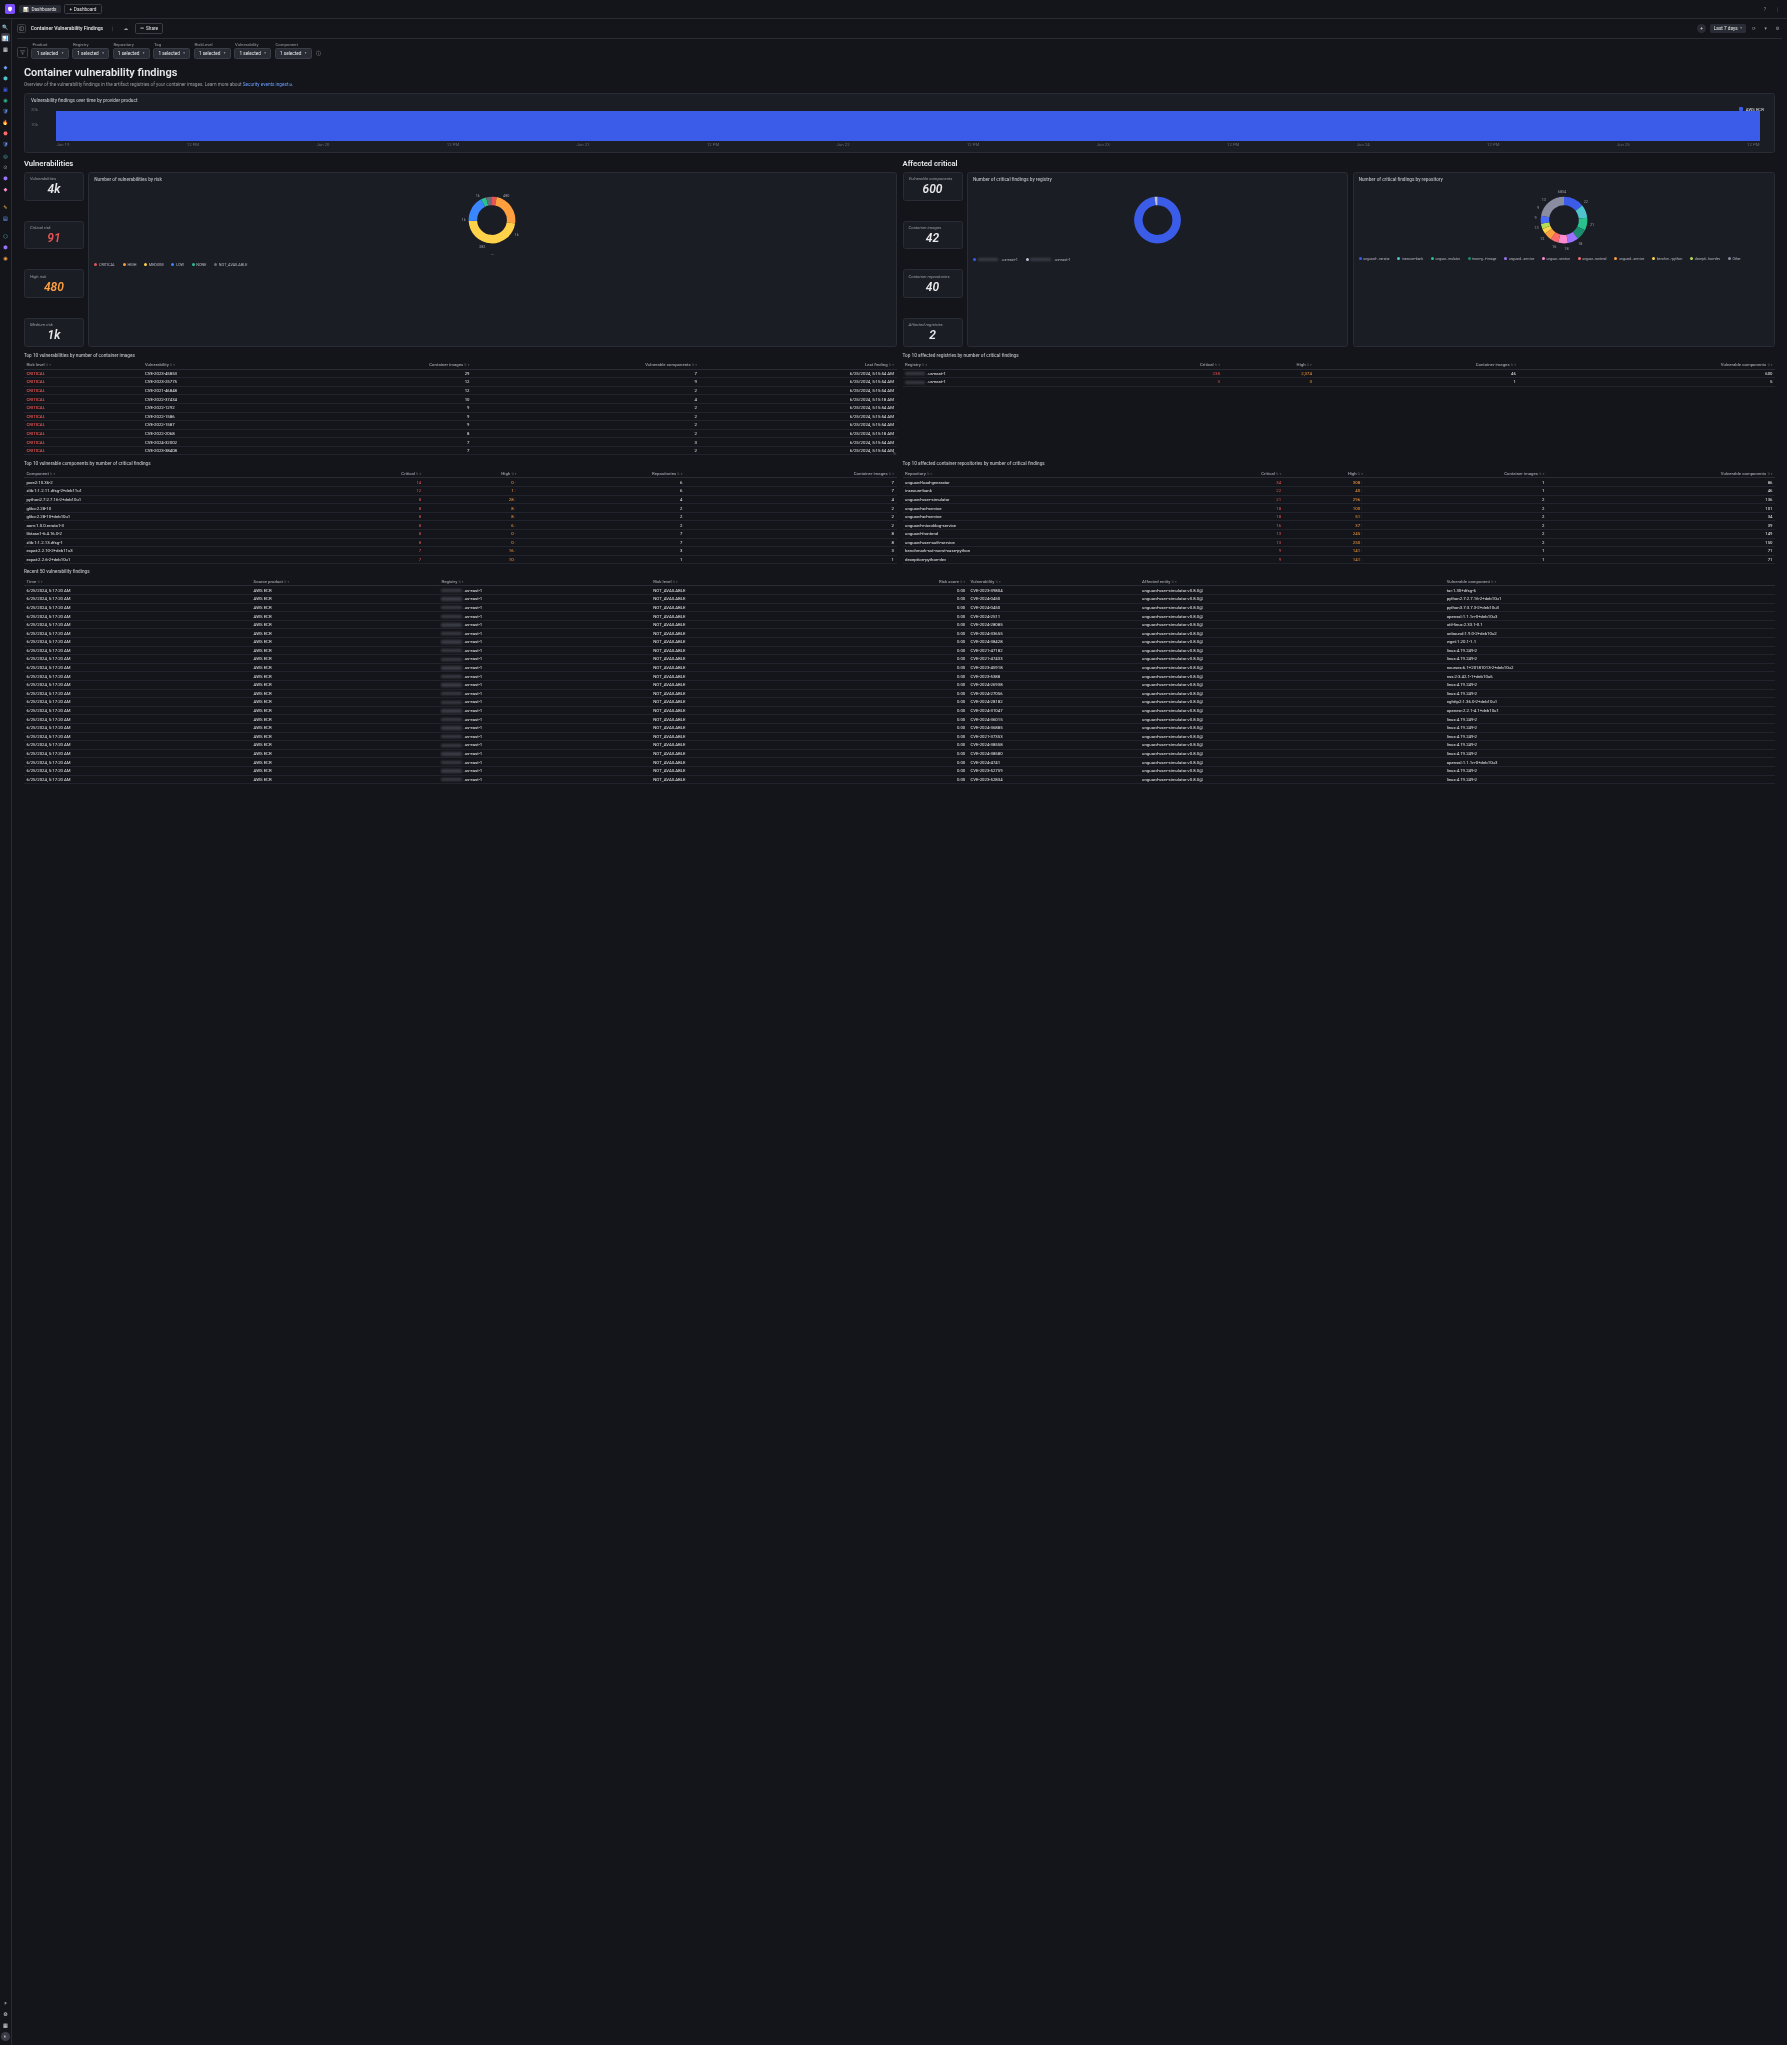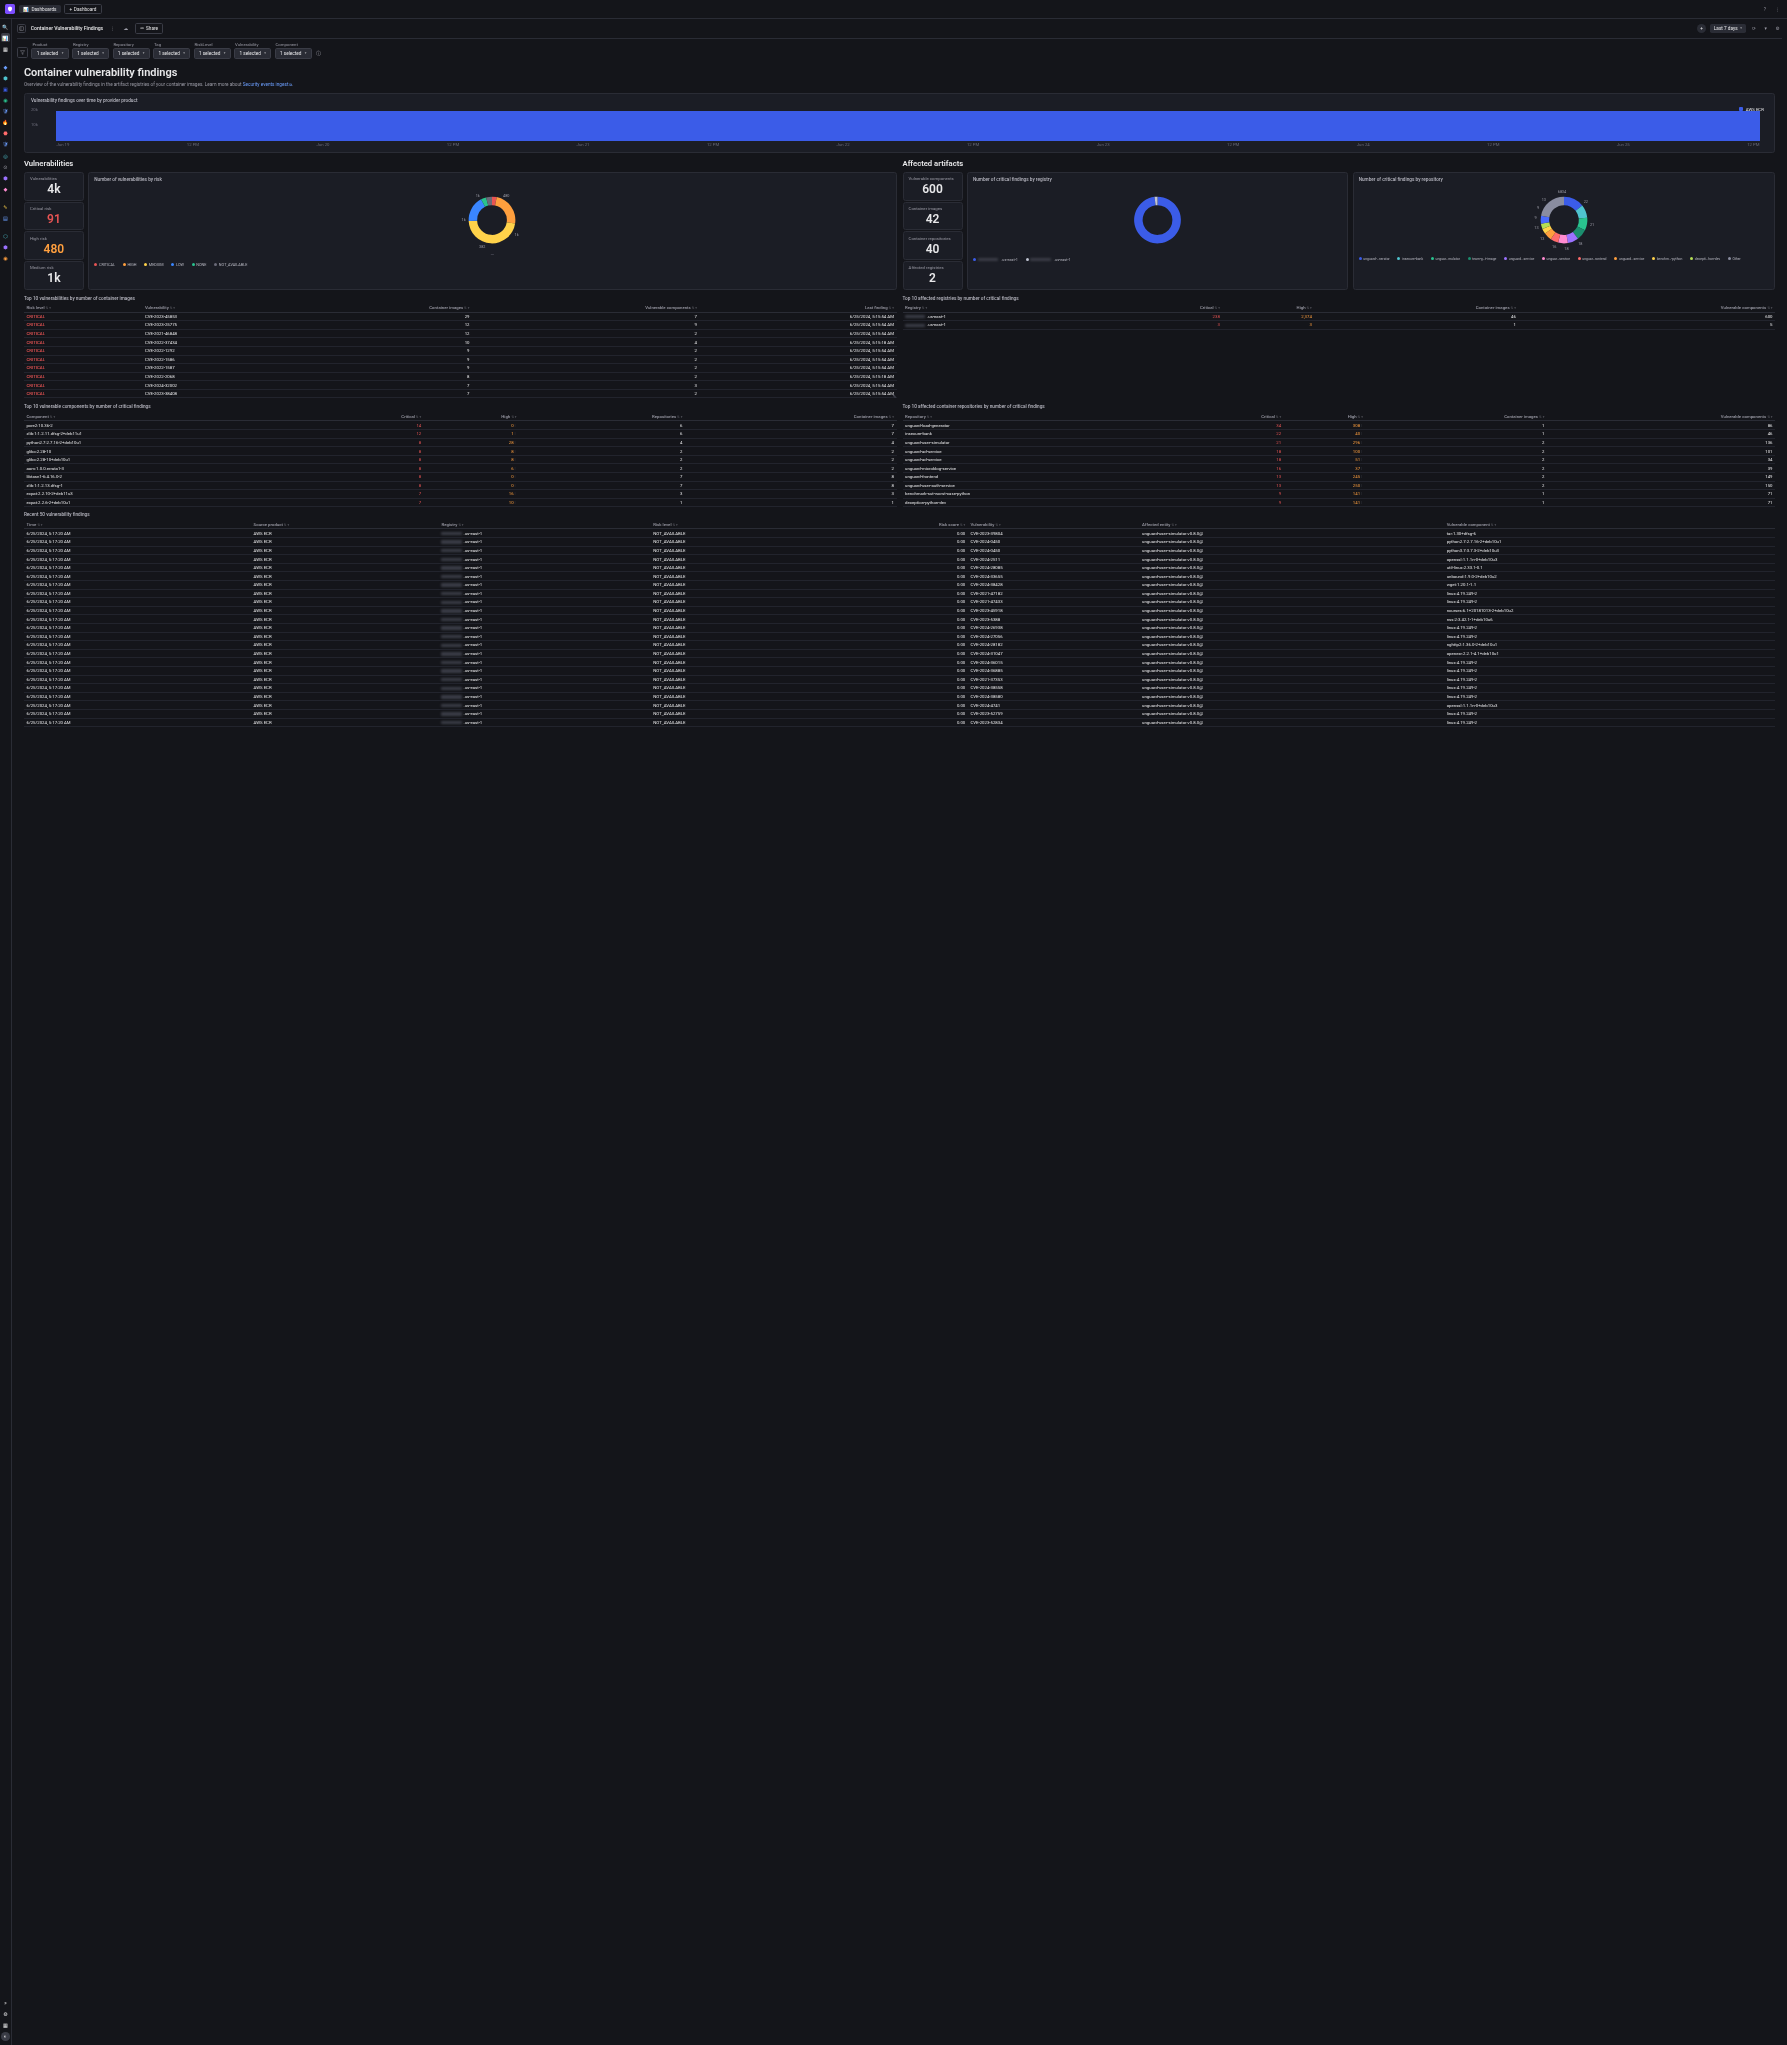--- a/index.html
+++ b/index.html
@@ -39,21 +39,21 @@
 .chart-bar { position:relative; height:34px; display:flex; align-items:flex-end; }
 .bar-area { flex:1; height:30px; background:#3b5ce8; margin:0 8.5px 0 25.5px; }
 .y-ticks { position:absolute; left:0; top:0; height:30px; display:flex; flex-direction:column; justify-content:space-between; font-size:4.3px; color:#6a6a78; }
 .x-ticks { display:flex; justify-content:space-between; font-size:4.3px; color:#6a6a78; padding:1.7px 8.5px 0 25.5px; }
 .legend-aws { position:absolute; right:4.3px; top:0; font-size:4.3px; display:flex; align-items:center; gap:2.6px; }
 .legend-dot { width:4.3px; height:4.3px; border-radius:0.9px; }
 .section-row { display:flex; gap:6px; margin-top:6px; }
 .sec-half { flex:1; }
 h2.sec { font-size:7.7px; font-weight:600; margin-bottom:4.3px; }
 .metric-grid { display:flex; gap:4.3px; }
-.metric-left { width:60px; display:flex; flex-direction:column; gap:1px; }
+.metric-left { width:60px; display:flex; flex-direction:column; gap:20px;font-style:italic; }
 .metric-card { background:#1b1d25; border:0.4px solid #2a2c35; border-radius:2.6px; padding:3.4px 5.1px; }
 .metric-label { font-size:4.3px; color:#9a9aa5; }
 .metric-value { font-size:12px; font-weight:600; text-align:center; margin-top:0.9px; }
 .metric-value.red { color:#e85454; }
 .metric-value.orange { color:#ff9f3e; }
 .donut-card { flex:1; background:#1b1d25; border:0.4px solid #2a2c35; border-radius:2.6px; padding:4.3px 5.1px; display:flex; flex-direction:column; }
 .donut-legend { display:flex; flex-wrap:wrap; gap:3.4px 7.7px; font-size:3.8px; color:#b8b8c2; margin-top:3.4px; }
 .donut-legend span { display:flex; align-items:center; gap:1.7px; }
 .ldot { width:3px; height:3px; border-radius:50%; }
 .table-panel { margin-top:5.1px; }
@@ -302,21 +302,21 @@
                   <span><span class="ldot" style="background:#ff9f3e"></span>HIGH</span>
                   <span><span class="ldot" style="background:#ffd24a"></span>MEDIUM</span>
                   <span><span class="ldot" style="background:#3a86ff"></span>LOW</span>
                   <span><span class="ldot" style="background:#29c28e"></span>NONE</span>
                   <span><span class="ldot" style="background:#6a6a78"></span>NOT_AVAILABLE</span>
                 </div>
             </div>
           </div>
         </div>
         <div class="sec-half">
-          <h2 class="sec">Affected artifacts</h2>
+          <h2 class="sec">Affected critical</h2>
           <div class="metric-grid">
             <div class="metric-left" id="metrics-art">
                 <div class="metric-card">
                   <div class="metric-label">Vulnerable components</div>
     <div class="metric-value ">600</div>
                 </div>
                 <div class="metric-card">
                   <div class="metric-label">Container images</div>
     <div class="metric-value ">42</div>
                 </div>

